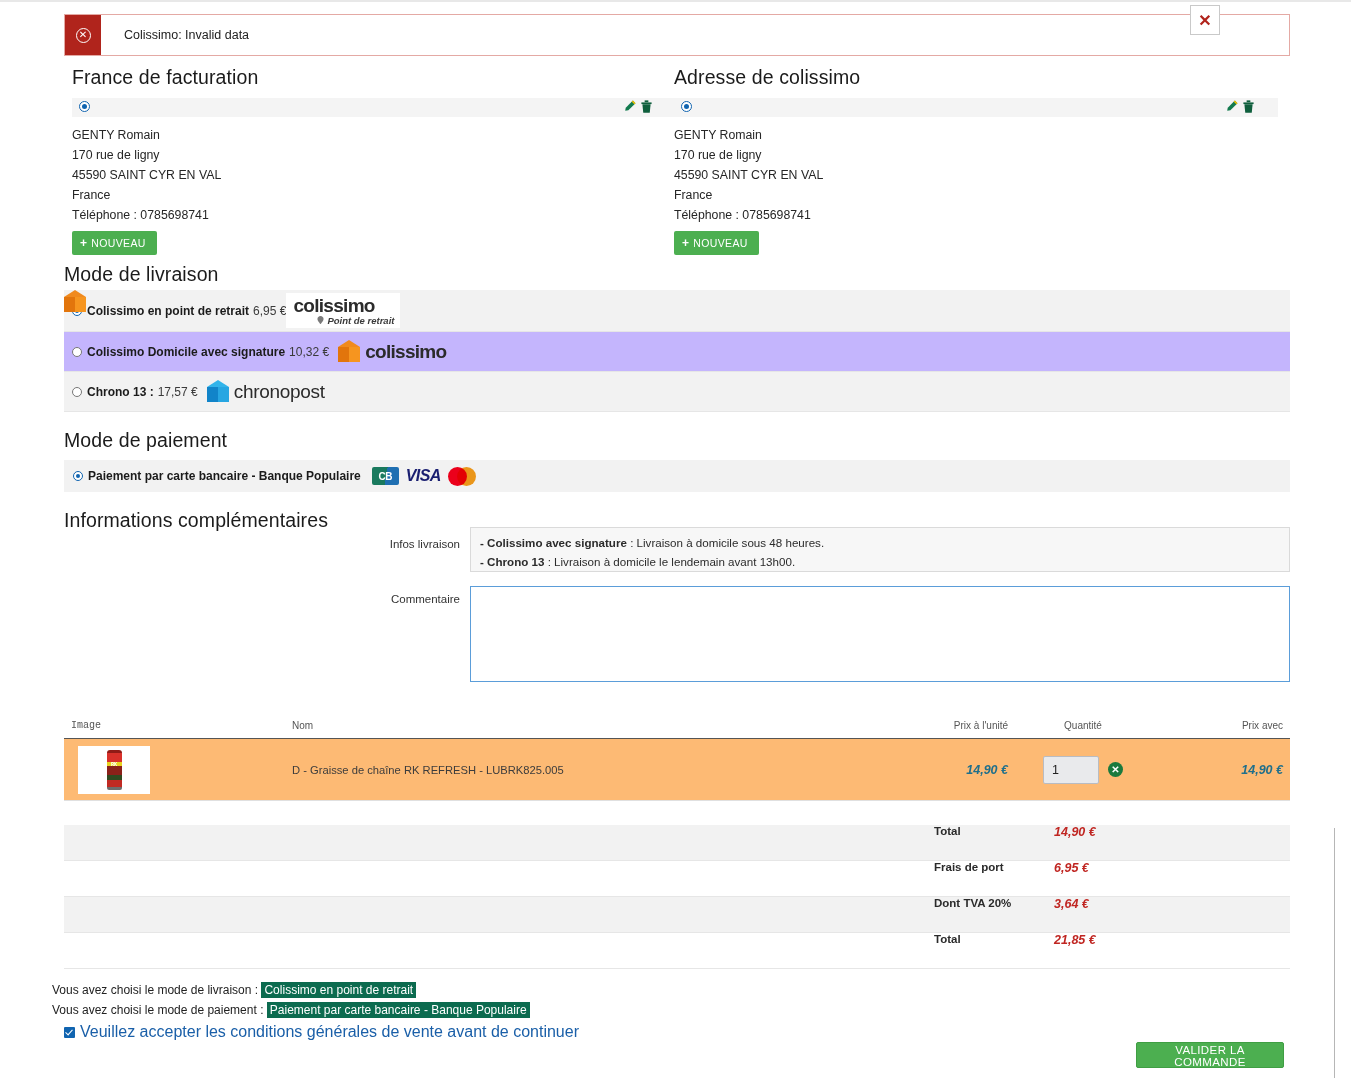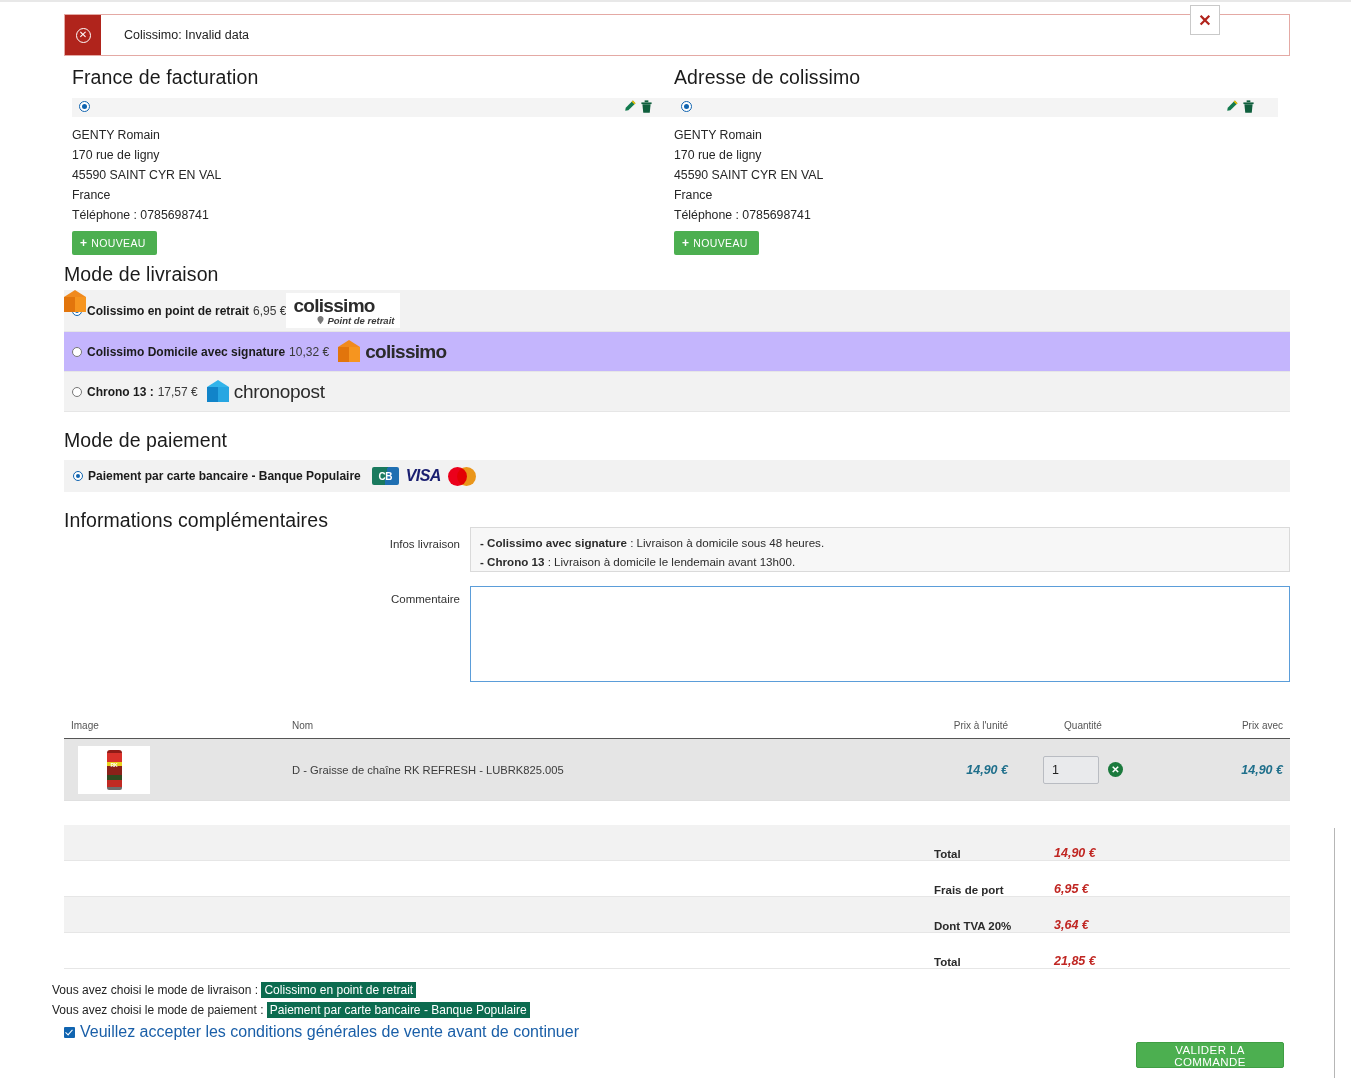--- a/index.html
+++ b/index.html
@@ -143,26 +143,26 @@
     position: absolute; left: 470px; top: 586px; width: 820px; height: 96px;
     background: #fff; border: 1px solid #5b9dd9; outline: none; resize: none;
     font-family: "Liberation Sans", sans-serif; font-size: 12px; padding: 6px 8px;
     color: #222;
   }
 
   
   .tbl { position: absolute; left: 64px; top: 720px; width: 1226px; }
   .thead { display: flex; border-bottom: 1px solid #555; padding-bottom: 7px; }
   .thead div { font-size: 10px; color: #555; }
-  .c-img { width: 228px; padding-left: 7px; }
+  .c-img { width: 228px; padding-left: 7px; font-family: Liberation Mono, monospace; }
   .c-nom { width: 570px; }
   .c-pu  { width: 146px; text-align: right; }
   .c-qte { width: 150px; text-align: center; }
   .c-pt  { flex: 1; text-align: right; padding-right: 7px; }
-  .trow { display: flex; align-items: center; height: 62px; background: #e5e5e5; border-bottom: 1px solid #e0e0e0; }
+  .trow { display: flex; align-items: center; height: 62px; background: #fdba74; border-bottom: 1px solid #e0e0e0; }
   .thumb { width: 72px; height: 48px; background: #fff; margin-left: 7px;
            display: flex; align-items: center; justify-content: center; }
   .can { width: 15px; height: 40px; border-radius: 3px 3px 2px 2px; position: relative;
          background: linear-gradient(180deg,#8f1b16 0 8%, #d8312a 8% 30%, #e8d21e 30% 40%, #8b2019 40% 62%, #2f4a20 62% 74%, #c02a23 74% 92%, #6d6d6d 92% 100%); }
   .can::after { content:"RK"; position: absolute; left: 0; right: 0; top: 12px;
                 text-align: center; font-size: 5px; font-weight: bold; color: #fff; }
   .prod-name { font-size: 11.2px; color: #3c3c3c; }
   .price { font-size: 12.5px; font-style: italic; font-weight: bold; color: #1f6f8b; }
   .qty-wrap { display: flex; align-items: center; justify-content: center; gap: 9px; }
   .qty-input {
@@ -171,21 +171,21 @@
     padding-left: 8px; border-radius: 2px;
   }
   .del-btn {
     width: 15px; height: 15px; border-radius: 50%; background: #1b7a3d; color: #fff;
     display: flex; align-items: center; justify-content: center;
     font-size: 10px; font-weight: bold; cursor: pointer; line-height: 1;
   }
 
   
   .totals { position: absolute; left: 64px; top: 825px; width: 1226px; }
-  .trow2 { display: flex; height: 36px; align-items: flex-end; border-bottom: 1px solid #e6e6e6; }
+  .trow2 { display: flex; height: 36px; align-items: flex-start; border-bottom: 1px solid #e6e6e6; }
   .trow2.alt { background: #f2f2f2; }
   .trow2 .sp { width: 870px; }
   .trow2 .lb { width: 120px; font-size: 11.5px; font-weight: bold; color: #2b2b2b; }
   .trow2 .vl { flex: 1; font-size: 12.5px; font-style: italic; font-weight: bold; color: #c02622; }
 
   
   .sumline { position: absolute; left: 52px; font-size: 12px; color: #222; }
   #sum1 { top: 983px; }
   #sum2 { top: 1003px; }
   .hl { background: #0c6b4f; color: #ffffff; padding: 1px 3px; }

